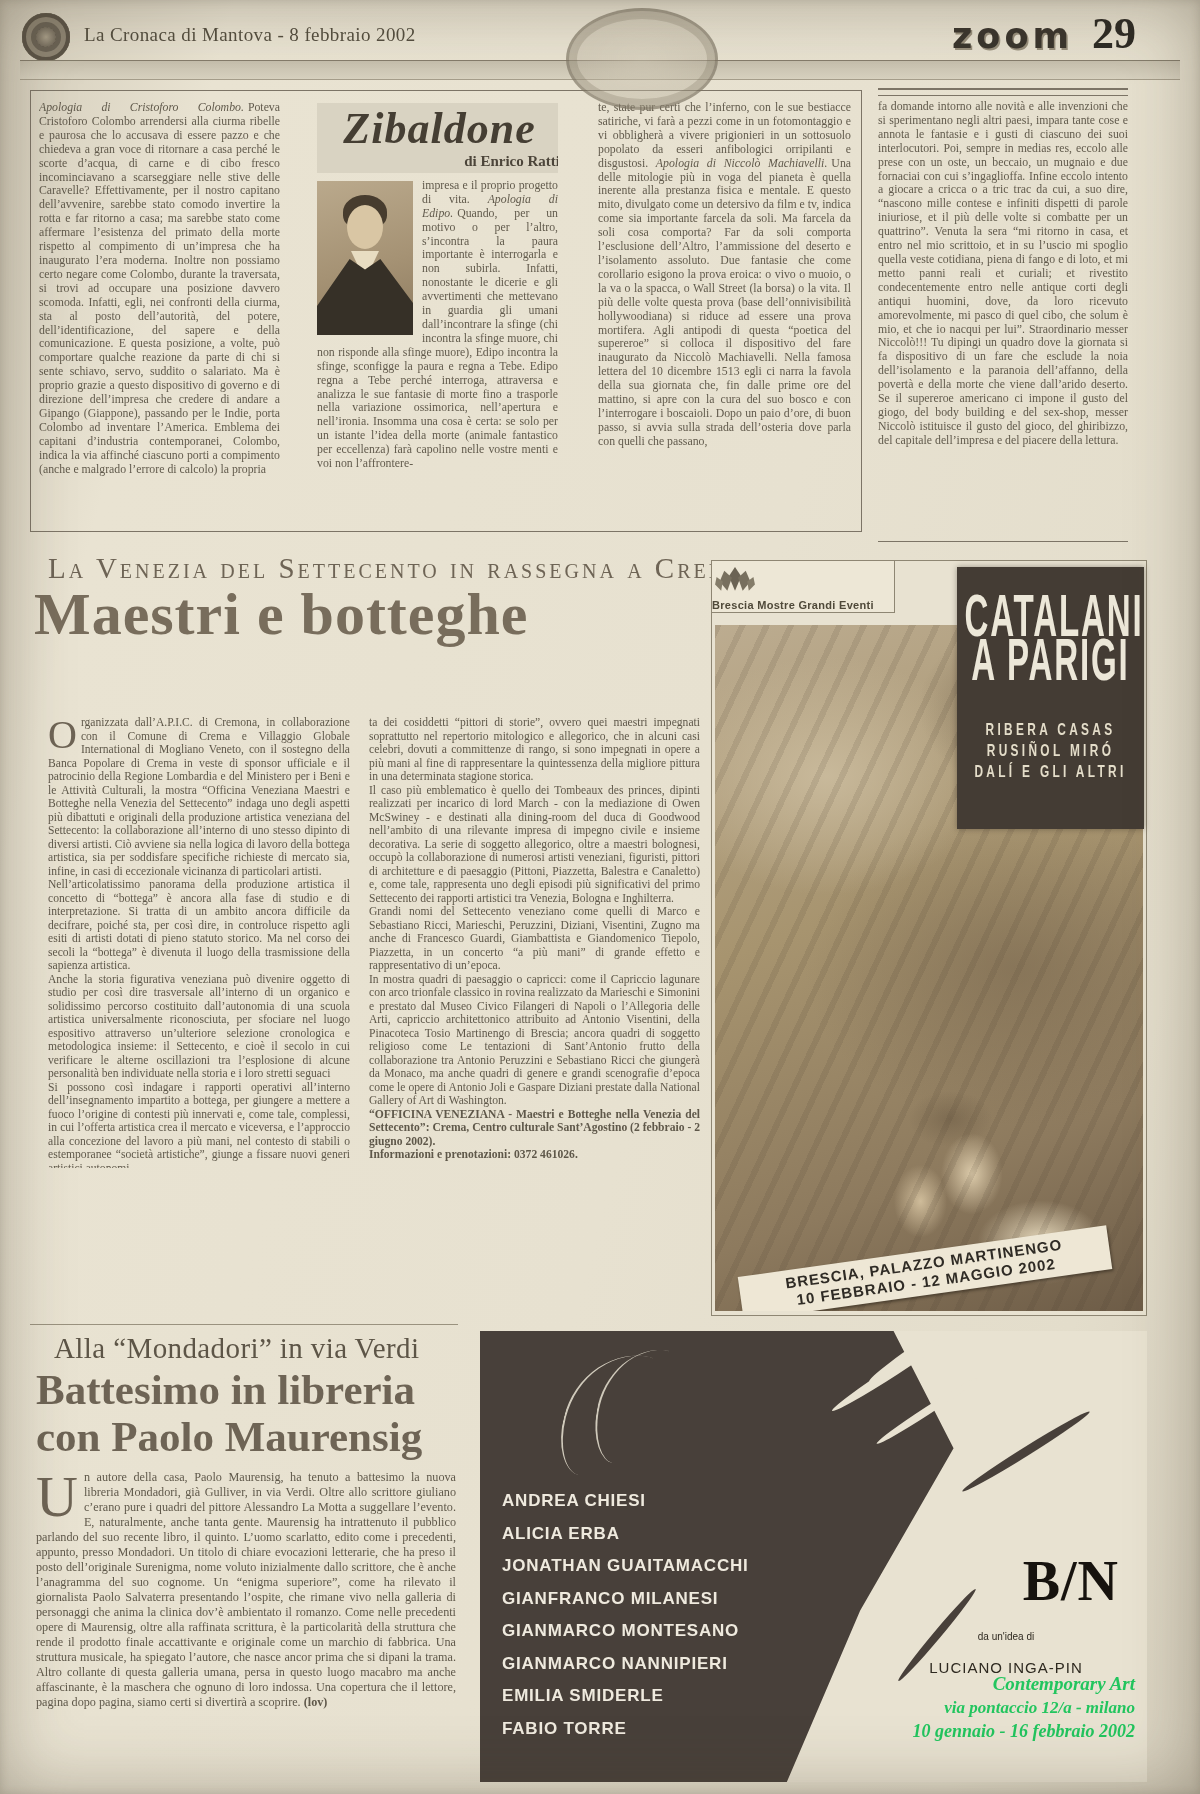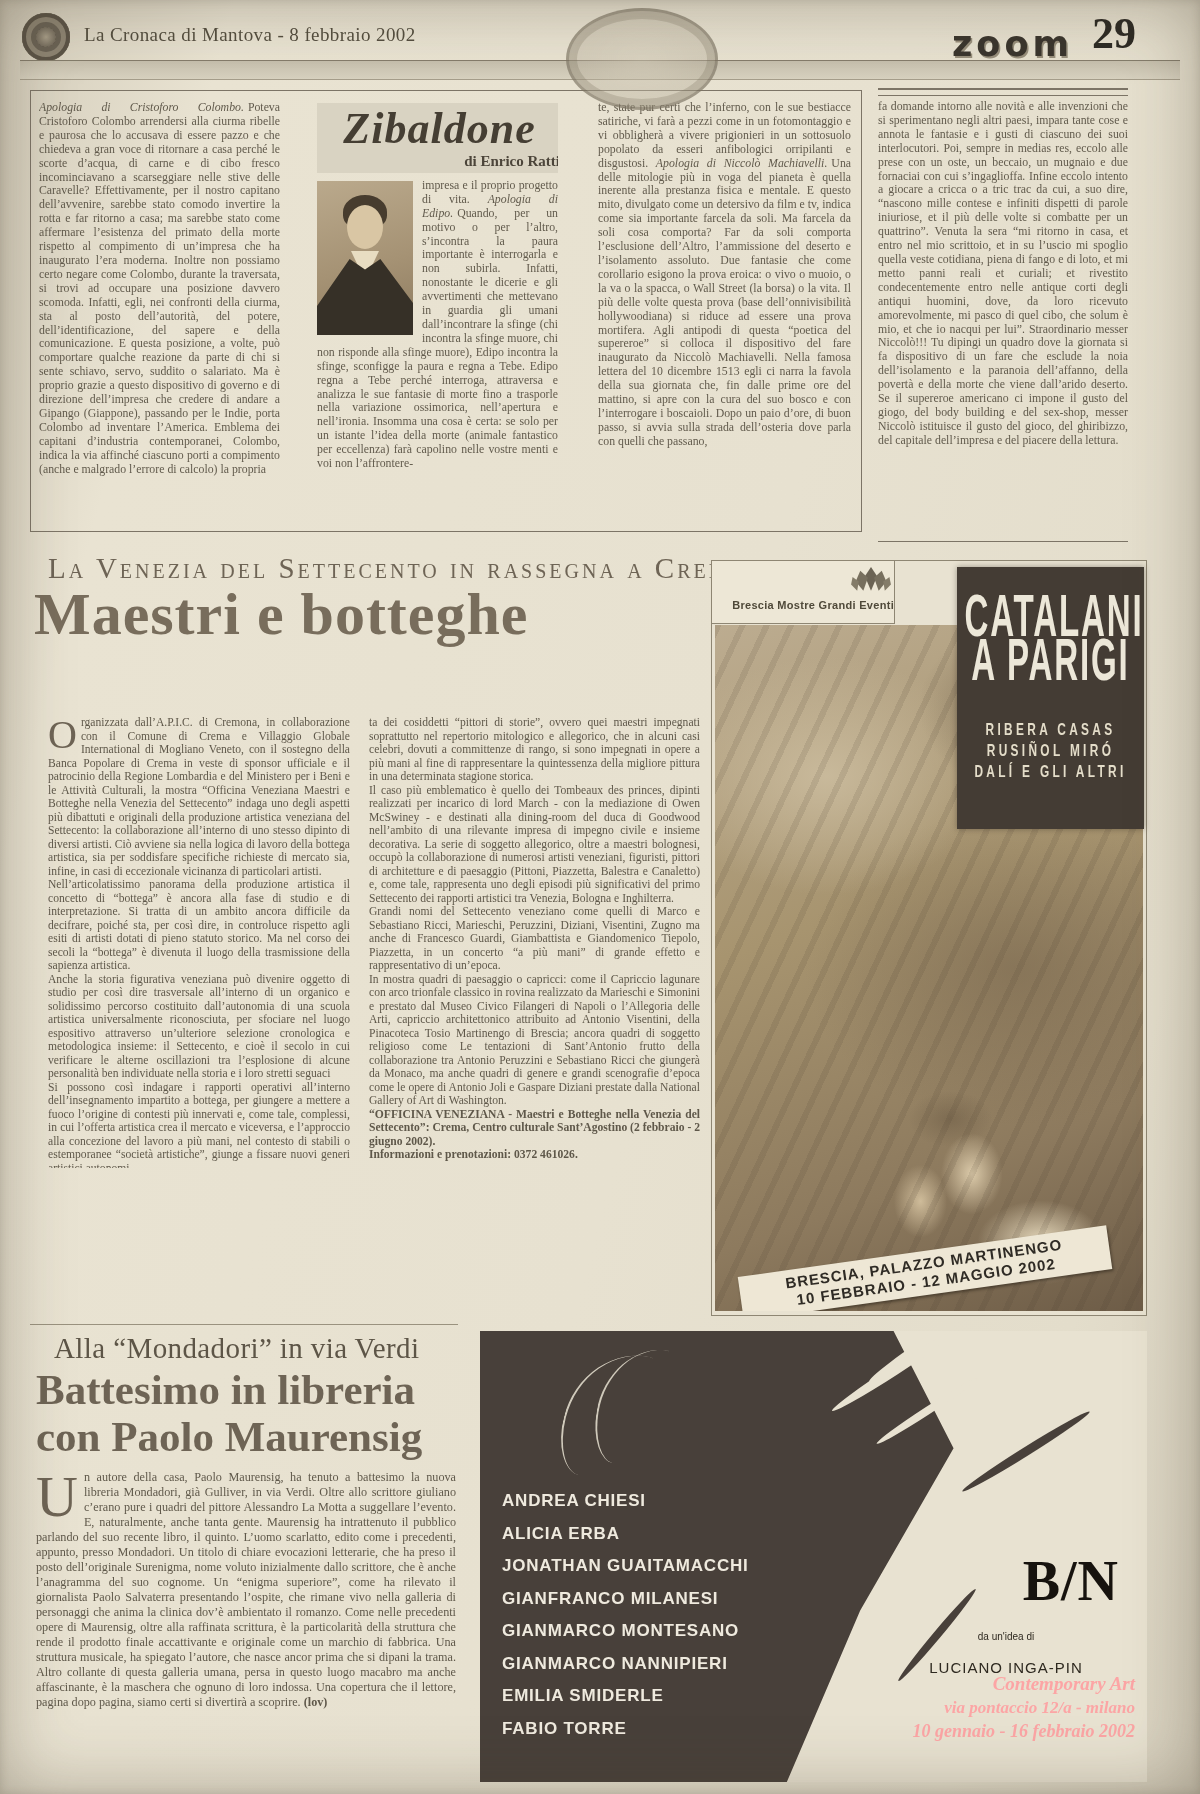--- a/index.html
+++ b/index.html
@@ -8,21 +8,21 @@
     font-family:"Liberation Serif", serif;color:#5c5447;}
   .vignette{position:absolute;inset:0;pointer-events:none;z-index:50;
     box-shadow:inset 0 0 70px rgba(74,62,46,.38), inset 0 0 10px rgba(74,62,46,.18);}
   
   .seal{position:absolute;left:22px;top:13px;width:48px;height:48px;border-radius:50%;
     background:repeating-conic-gradient(#4c453a 0 12deg,#7b7262 12deg 24deg);
     box-shadow:inset 0 0 0 4px #5b5346, inset 0 0 0 9px #8d8472, inset 0 0 0 14px #6a6254;}
   .seal-inner{position:absolute;left:14px;top:14px;width:20px;height:20px;border-radius:50%;
     background:radial-gradient(#a99f8a,#5f574a);}
   .masthead{position:absolute;left:84px;top:24px;font-size:19px;letter-spacing:.4px;color:#544e3f;}
-  .zoom-mark{position:absolute;left:952px;top:24px;font-family:"DejaVu Sans",sans-serif;
+  .zoom-mark{position:absolute;left:952px;top:16px;font-family:"DejaVu Sans",sans-serif;
     font-weight:900;font-size:35px;letter-spacing:4px;color:#3a352d;text-shadow:1.5px 1.5px 0 #978e7b;}
   .page-num{position:absolute;left:1092px;top:8px;font-size:44px;font-weight:bold;color:#2d2a24;}
   .head-band{position:absolute;left:20px;top:60px;width:1160px;height:18px;
     background:linear-gradient(#c6bfad,#d7d1bf);border-top:1px solid #847c6b;border-bottom:1px solid #a49c89;}
   .head-stamp{position:absolute;left:566px;top:8px;width:146px;height:96px;border-radius:50%;
     border:3px solid rgba(97,88,73,.45);background:radial-gradient(rgba(205,197,178,.55),rgba(165,156,136,.35));
     box-shadow:inset 0 0 0 8px rgba(120,110,92,.25);z-index:2;}
   
   .zib-box{position:absolute;left:30px;top:90px;width:832px;height:442px;border:1.6px solid #7c7466;
     box-sizing:border-box;padding:10px 8px 8px 8px;display:flex;background:transparent;}
@@ -55,22 +55,22 @@
   .m-colA{position:absolute;left:48px;top:716px;width:302px;height:452px;}
   .m-colB{position:absolute;left:369px;top:716px;width:331px;height:598px;}
   .m-col p{margin:0;font-size:11.6px;line-height:13.5px;text-align:justify;color:#5f584a;}
   .m-col{overflow:hidden;}
   .m-col p.bold{font-weight:bold;}
   .dropcap{float:left;font-size:40px;line-height:34px;padding:2px 4px 0 0;font-weight:normal;color:#6e6455;}
   .dropcap-big{float:left;font-size:58px;line-height:48px;padding:3px 6px 0 0;color:#6e6455;}
   
   .cat-ad{position:absolute;left:711px;top:560px;width:436px;height:756px;border:1px solid #8e8673;
     box-sizing:border-box;background:#e8e2d1;}
-  .brescia-box{position:absolute;left:-1px;top:-1px;width:184px;height:64px;border:1px solid #8e8673;
-    box-sizing:border-box;background:#ede7d6;text-align:right;z-index:4;}
+  .brescia-box{position:absolute;left:-1px;top:-1px;width:184px;height:53px;border:1px solid #8e8673;
+    box-sizing:border-box;background:#ede7d6;text-align:left;z-index:4;}
   .brescia-box svg{margin-top:5px;}
   .brescia-caption{font-family:"Liberation Sans",sans-serif;font-weight:bold;font-size:11px;
     color:#4f4939;letter-spacing:.3px;margin-top:1px;}
   .painting{position:absolute;left:3px;top:64px;right:3px;bottom:4px;overflow:hidden;
     background:
       radial-gradient(90px 60px at 76% 90%, rgba(236,223,194,.95), rgba(236,223,194,0) 70%),
       radial-gradient(44px 58px at 60% 80%, rgba(228,211,178,.9), rgba(228,211,178,0) 70%),
       radial-gradient(38px 52px at 48% 84%, rgba(219,200,165,.85), rgba(219,200,165,0) 70%),
       radial-gradient(60px 40px at 55% 72%, rgba(105,88,66,.5), rgba(105,88,66,0) 70%),
       radial-gradient(240px 150px at 88% 12%, rgba(84,70,53,.8), rgba(84,70,53,0) 72%),
@@ -111,21 +111,21 @@
   .bn-artists{position:absolute;left:22px;top:160px;font-family:"Liberation Sans",sans-serif;
     font-weight:bold;font-size:17px;letter-spacing:.8px;color:#efeade;}
   .bn-artists div{margin-bottom:12.5px;}
   .bn-logo{position:absolute;right:28px;top:218px;font-family:Liberation Serif, serif;
     font-weight:900;font-size:56px;color:#17130e;letter-spacing:1px;}
   .bn-credit{position:absolute;right:26px;top:300px;width:230px;text-align:center;
     font-family:"Liberation Sans",sans-serif;color:#2e2920;}
   .bn-credit .small{font-size:10px;}
   .bn-credit .name{font-size:15px;font-weight:normal;letter-spacing:1px;margin-top:17px;}
   .bn-contemp{position:absolute;right:12px;top:342px;width:380px;text-align:right;
-    font-style:italic;font-weight:bold;color:#fca5a5;}
+    font-style:italic;font-weight:bold;color:#22c55e;}
   .bn-contemp .c1{font-size:19px;}
   .bn-contemp .c2{font-size:17px;margin-top:3px;}
   .bn-contemp .c3{font-size:18px;margin-top:3px;}
 </style>
 </head>
 <body>
 
 <div class="page">
 
   <div class="seal">

